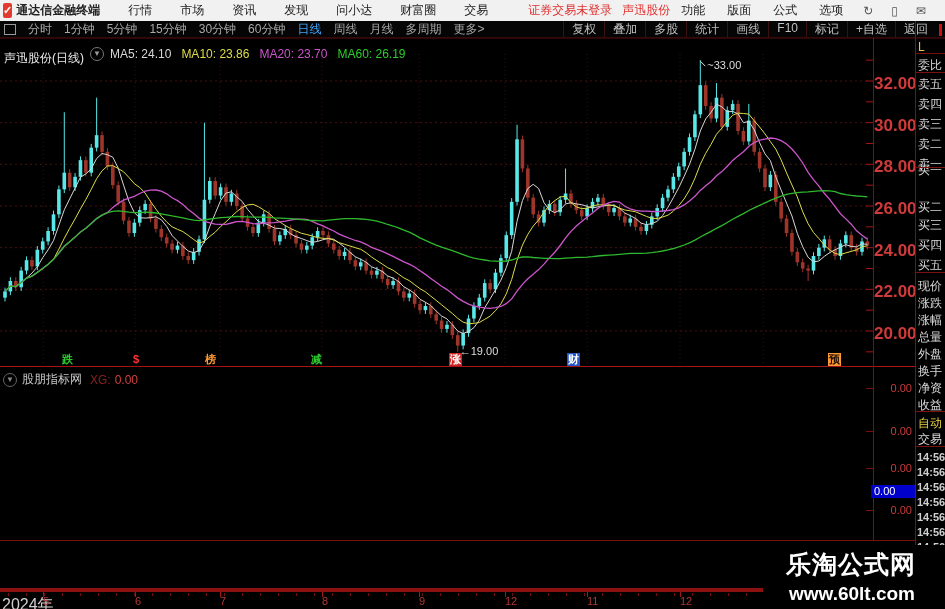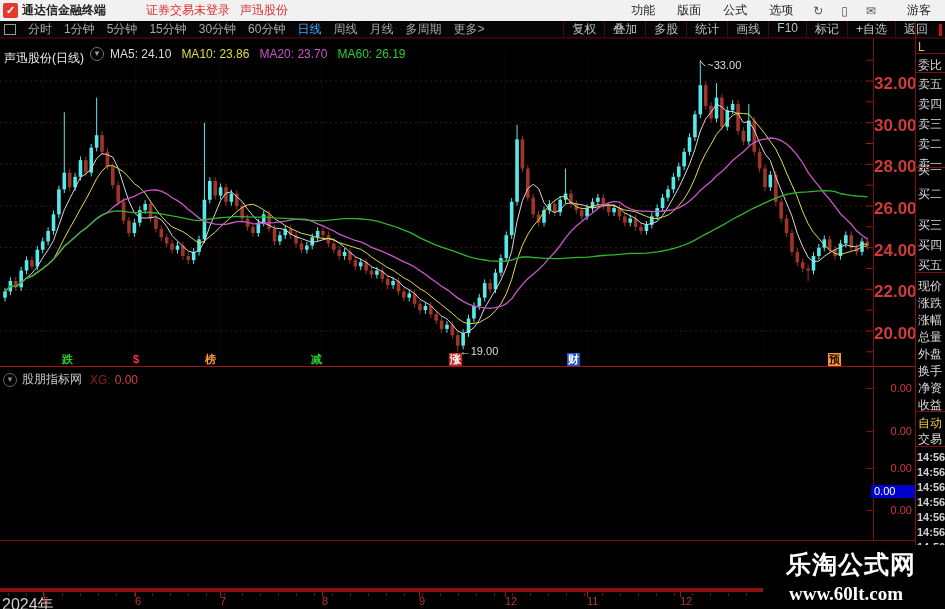--- a/index.html
+++ b/index.html
@@ -62,28 +62,29 @@
   
   #scrollbar{position:absolute;left:0;top:588px;width:763px;height:4px;background:#8e1111;}
   .tick{position:absolute;width:1px;background:#6e0e0e;top:593px;height:3px;}
   .mtick{position:absolute;width:1px;background:#a01818;top:592px;height:5px;}
   #yearlabel{position:absolute;left:2px;top:595px;color:#cfcfcf;font-size:16px;}
   .mlabel{position:absolute;top:595px;color:#b23535;font-size:11px;}
   
   #wm1{position:absolute;left:786px;top:548px;color:#fff;font-size:25px;font-weight:bold;
        letter-spacing:1px;font-family:"DejaVu Sans",sans-serif;}
   #wm2{position:absolute;left:789px;top:583px;color:#fff;font-size:19px;font-weight:bold;
-       font-family:Liberation Serif, serif;}
+       font-family:Liberation Sans, sans-serif;}
 </style>
 </head>
 <body>
 
 <div id="topbar">
   <span class="logo">✓</span>
   <span class="apptitle">通达信金融终端</span>
+  <span id="topbar-menus"><span>行情</span><span>市场</span><span>资讯</span><span>发现</span><span>问小达</span><span>财富圈</span><span>交易</span></span>
   <span class="redtxt login">证券交易未登录</span>
   <span class="redtxt stk">声迅股份</span>
   <span id="topbar-right">
       <span class="m">功能</span>
       <span class="m">版面</span>
       <span class="m">公式</span>
       <span class="m">选项</span>
       <span class="ic">↻</span>
       <span class="ic">▯</span>
       <span class="ic">✉</span>
@@ -522,21 +523,21 @@
 
 <div id="quote-panel">
     <div class="qrow" style="top: 2px; color: rgb(232, 196, 74);">L</div>
     <div class="qrow" style="top: 19px; color: rgb(216, 216, 216);">委比</div>
     <div class="qrow" style="top: 38px; color: rgb(216, 216, 216);">卖五</div>
     <div class="qrow" style="top: 58px; color: rgb(216, 216, 216);">卖四</div>
     <div class="qrow" style="top: 78px; color: rgb(216, 216, 216);">卖三</div>
     <div class="qrow" style="top: 98px; color: rgb(216, 216, 216);">卖二</div>
     <div class="qrow" style="top: 118px; color: rgb(216, 216, 216);">卖一</div>
     <div class="qrow" style="top: 124px; color: rgb(216, 216, 216);">买一</div>
-    <div class="qrow" style="top: 148px; color: rgb(216, 216, 216);">买二</div>
+    <div class="qrow" style="top: 161px; color: rgb(216, 216, 216);">买二</div>
     <div class="qrow" style="top: 179px; color: rgb(216, 216, 216);">买三</div>
     <div class="qrow" style="top: 199px; color: rgb(216, 216, 216);">买四</div>
     <div class="qrow" style="top: 219px; color: rgb(216, 216, 216);">买五</div>
     <div class="qrow" style="top: 240px; color: rgb(216, 216, 216);">现价</div>
     <div class="qrow" style="top: 257px; color: rgb(216, 216, 216);">涨跌</div>
     <div class="qrow" style="top: 274px; color: rgb(216, 216, 216);">涨幅</div>
     <div class="qrow" style="top: 291px; color: rgb(216, 216, 216);">总量</div>
     <div class="qrow" style="top: 308px; color: rgb(216, 216, 216);">外盘</div>
     <div class="qrow" style="top: 325px; color: rgb(216, 216, 216);">换手</div>
     <div class="qrow" style="top: 342px; color: rgb(216, 216, 216);">净资</div>

